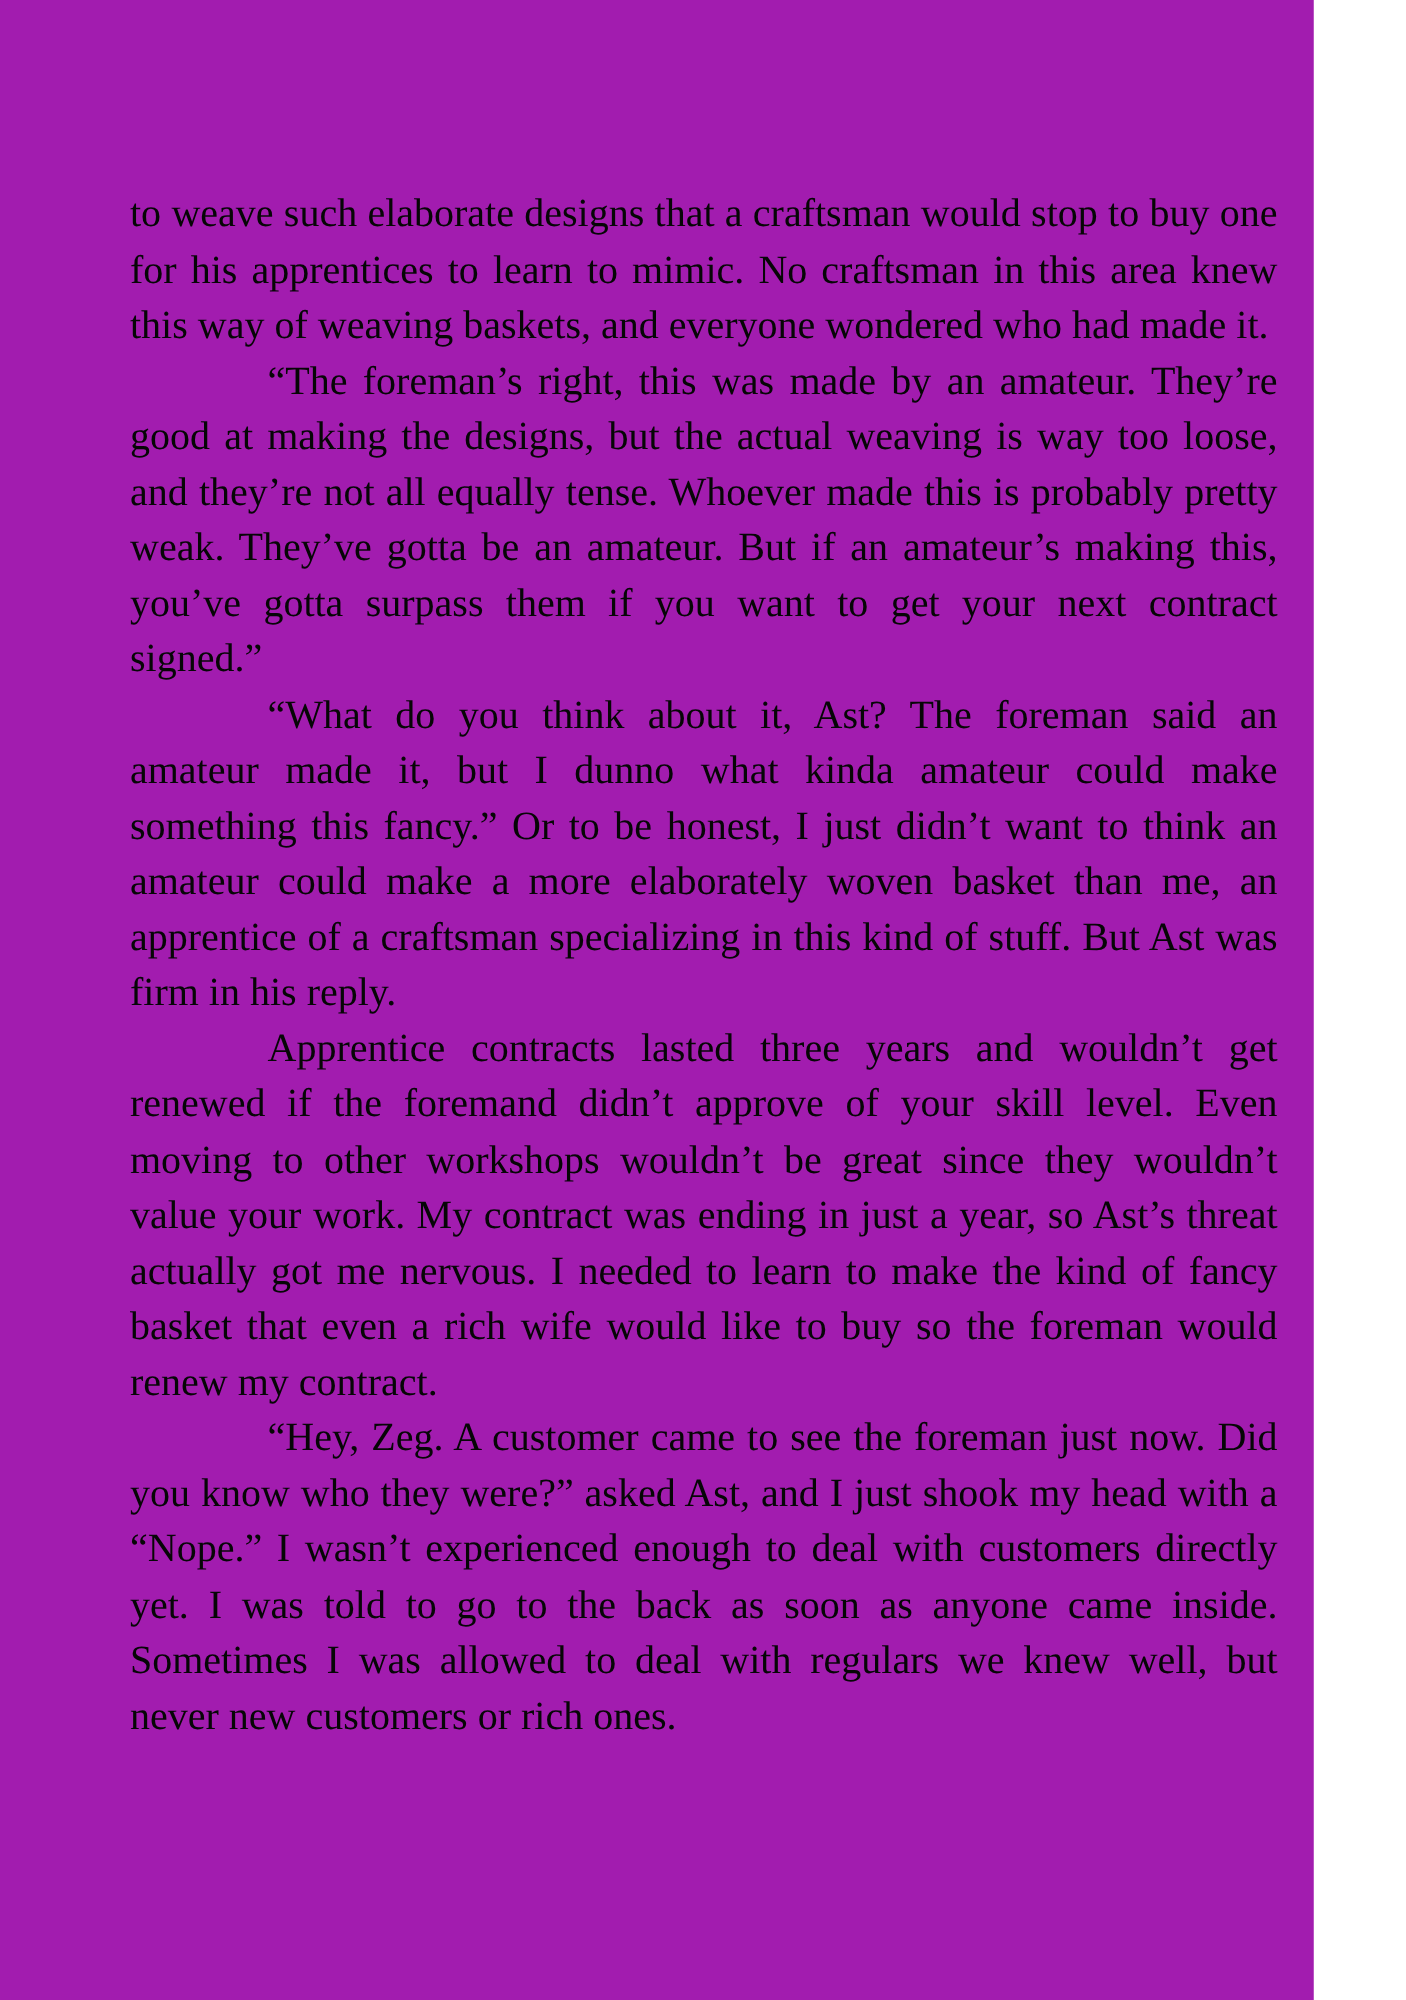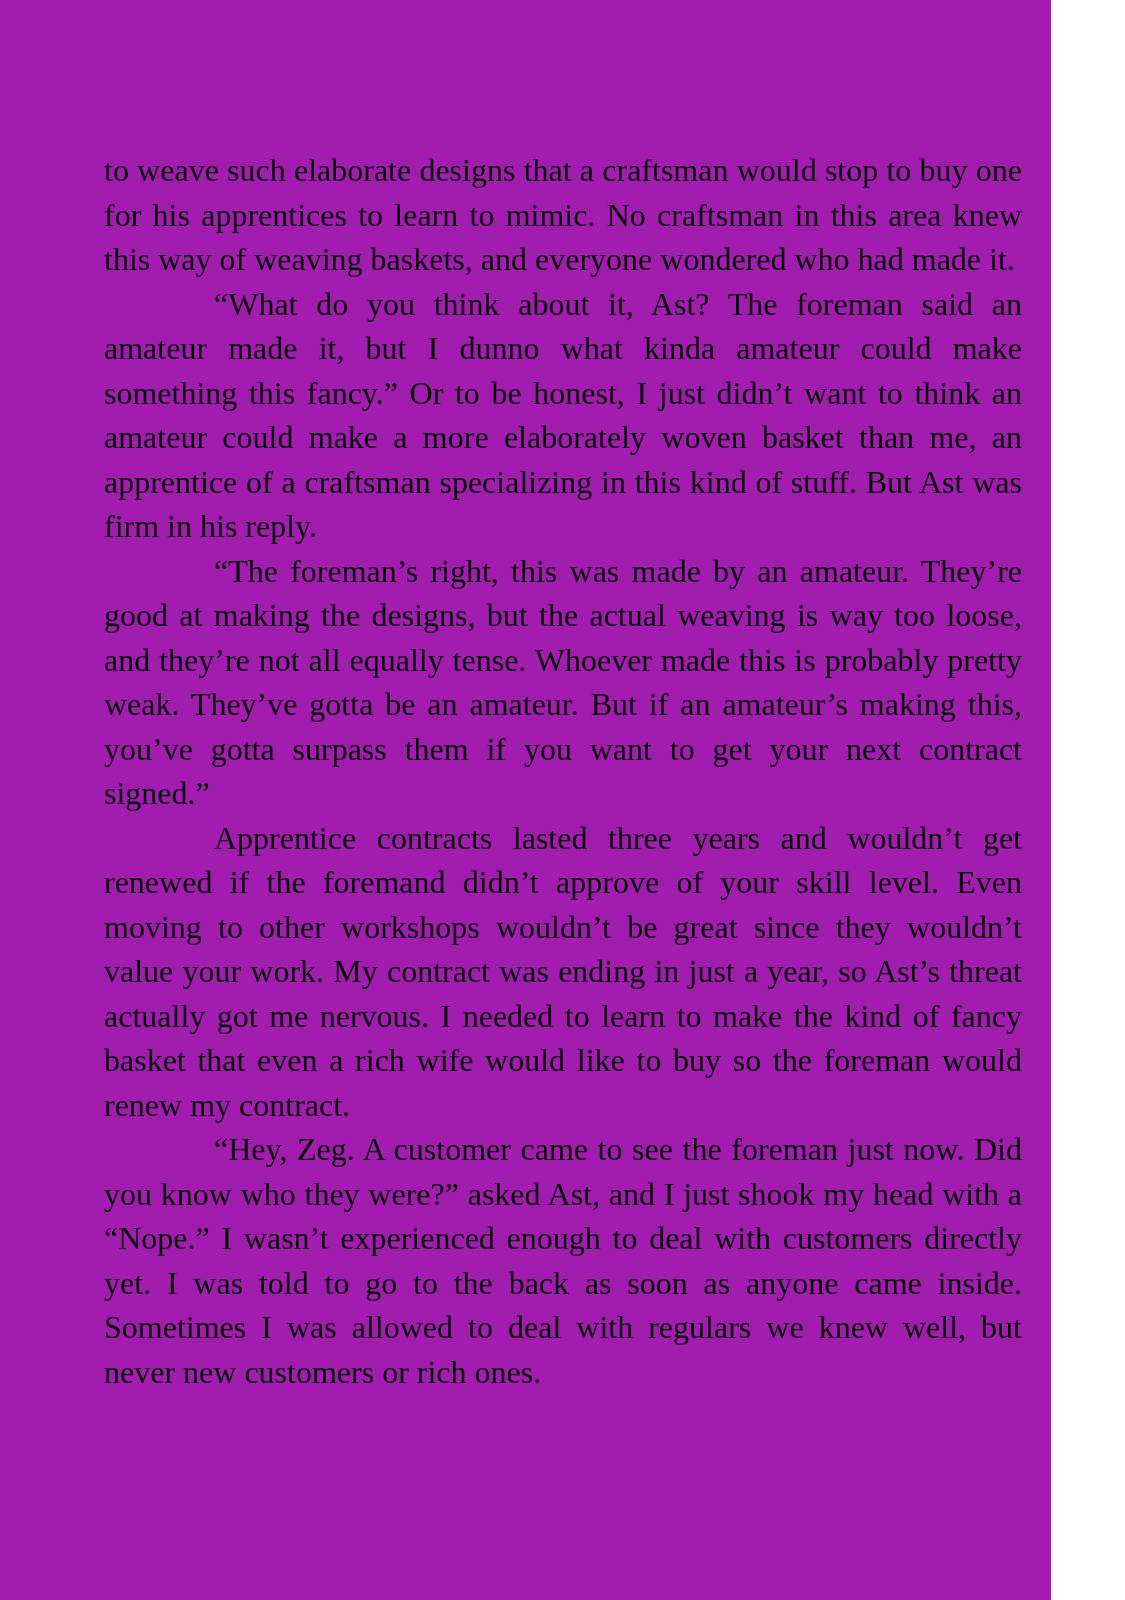--- a/index.html
+++ b/index.html
@@ -33,18 +33,18 @@
   .text-block p.indent {
     text-indent: 110px;
   }
 </style>
 </head>
 <body>
 
 <div class="book-page">
   <div class="text-block">
       <p>to weave such elaborate designs that a craftsman would stop to buy one for his apprentices to learn to mimic. No craftsman in this area knew this way of weaving baskets, and everyone wondered who had made it.</p>
+      <p class="indent">“The foreman’s right, this was made by an amateur. They’re good at making the designs, but the actual weaving is way too loose, and they’re not all equally tense. Whoever made this is probably pretty weak. They’ve gotta be an amateur. But if an amateur’s making this, you’ve gotta surpass them if you want to get your next contract signed.”</p>
       <p class="indent">“What do you think about it, Ast? The foreman said an amateur made it, but I dunno what kinda amateur could make something this fancy.” Or to be honest, I just didn’t want to think an amateur could make a more elaborately woven basket than me, an apprentice of a craftsman specializing in this kind of stuff. But Ast was firm in his reply.</p>
-      <p class="indent">“The foreman’s right, this was made by an amateur. They’re good at making the designs, but the actual weaving is way too loose, and they’re not all equally tense. Whoever made this is probably pretty weak. They’ve gotta be an amateur. But if an amateur’s making this, you’ve gotta surpass them if you want to get your next contract signed.”</p>
       <p class="indent">Apprentice contracts lasted three years and wouldn’t get renewed if the foremand didn’t approve of your skill level. Even moving to other workshops wouldn’t be great since they wouldn’t value your work. My contract was ending in just a year, so Ast’s threat actually got me nervous. I needed to learn to make the kind of fancy basket that even a rich wife would like to buy so the foreman would renew my contract.</p>
       <p class="indent">“Hey, Zeg. A customer came to see the foreman just now. Did you know who they were?” asked Ast, and I just shook my head with a “Nope.” I wasn’t experienced enough to deal with customers directly yet. I was told to go to the back as soon as anyone came inside. Sometimes I was allowed to deal with regulars we knew well, but never new customers or rich ones.</p>
     </div>
 </div>
 
 </body></html>

